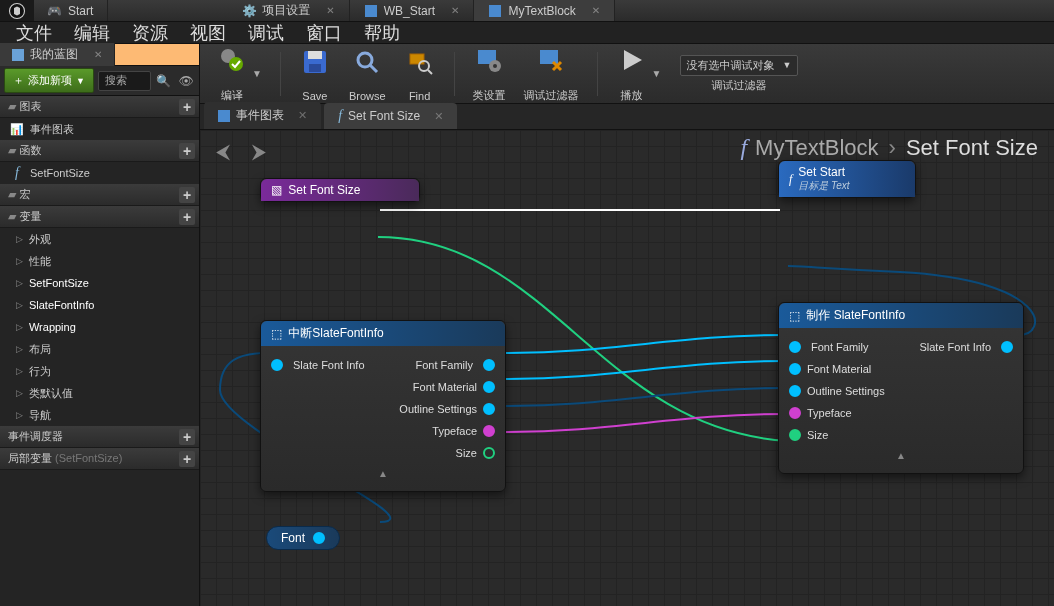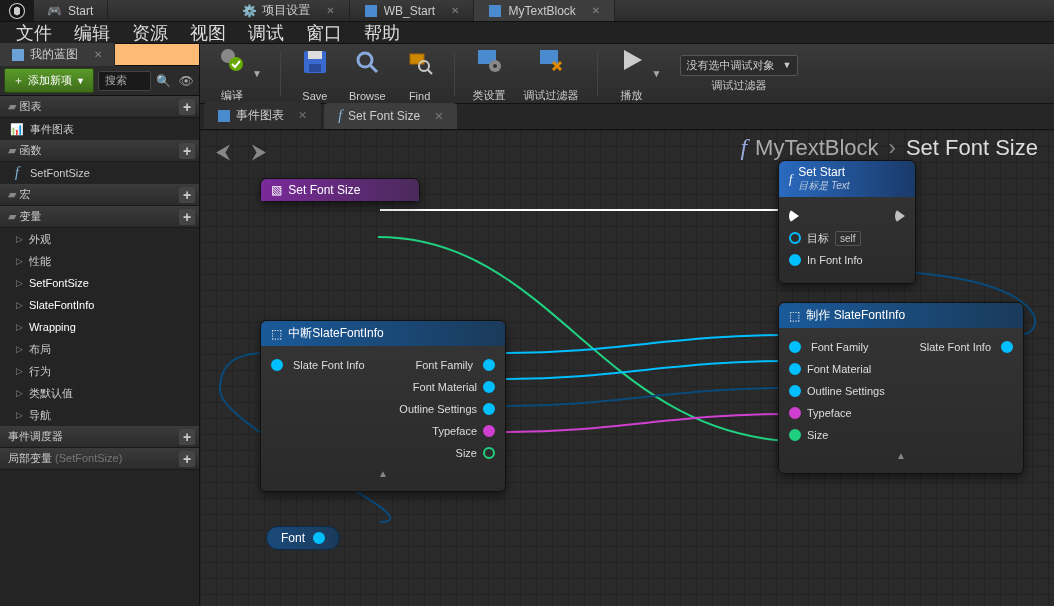--- a/index.html
+++ b/index.html
@@ -384,35 +384,20 @@
       </div>
 
       <div class="node" style="left:578px;top:30px;width:138px">
         <div class="node-hdr bluef">
           <span style="font-family:serif;font-style:italic">f</span>
           <div style="display:flex;flex-direction:column">
               <span>Set Start</span>
               <span class="sub">目标是 Text</span>
             </div>
         </div>
-        <div class="node-body">
-          <div class="nrow between">
-            <span class="pin exec"></span>
-            <span class="pin exec" style="border-left-color:#fff;opacity:.7"></span>
-          </div>
-          <div class="nrow">
-              <span class="pin cyan-h"></span>
-              <span class="pin-label">目标</span>
-              <span class="mini-box">self</span>
-            </div>
-          <div class="nrow">
-              <span class="pin cyan"></span>
-              <span class="pin-label">In Font Info</span>
-            </div>
-        </div>
       </div>
 
       <div class="node" style="left:60px;top:190px;width:246px">
         <div class="node-hdr blue">
             <span>⬚</span>
             <span>中断SlateFontInfo</span>
           </div>
         <div class="node-body">
           <div class="nrow between">
             <span class="pin-left">

